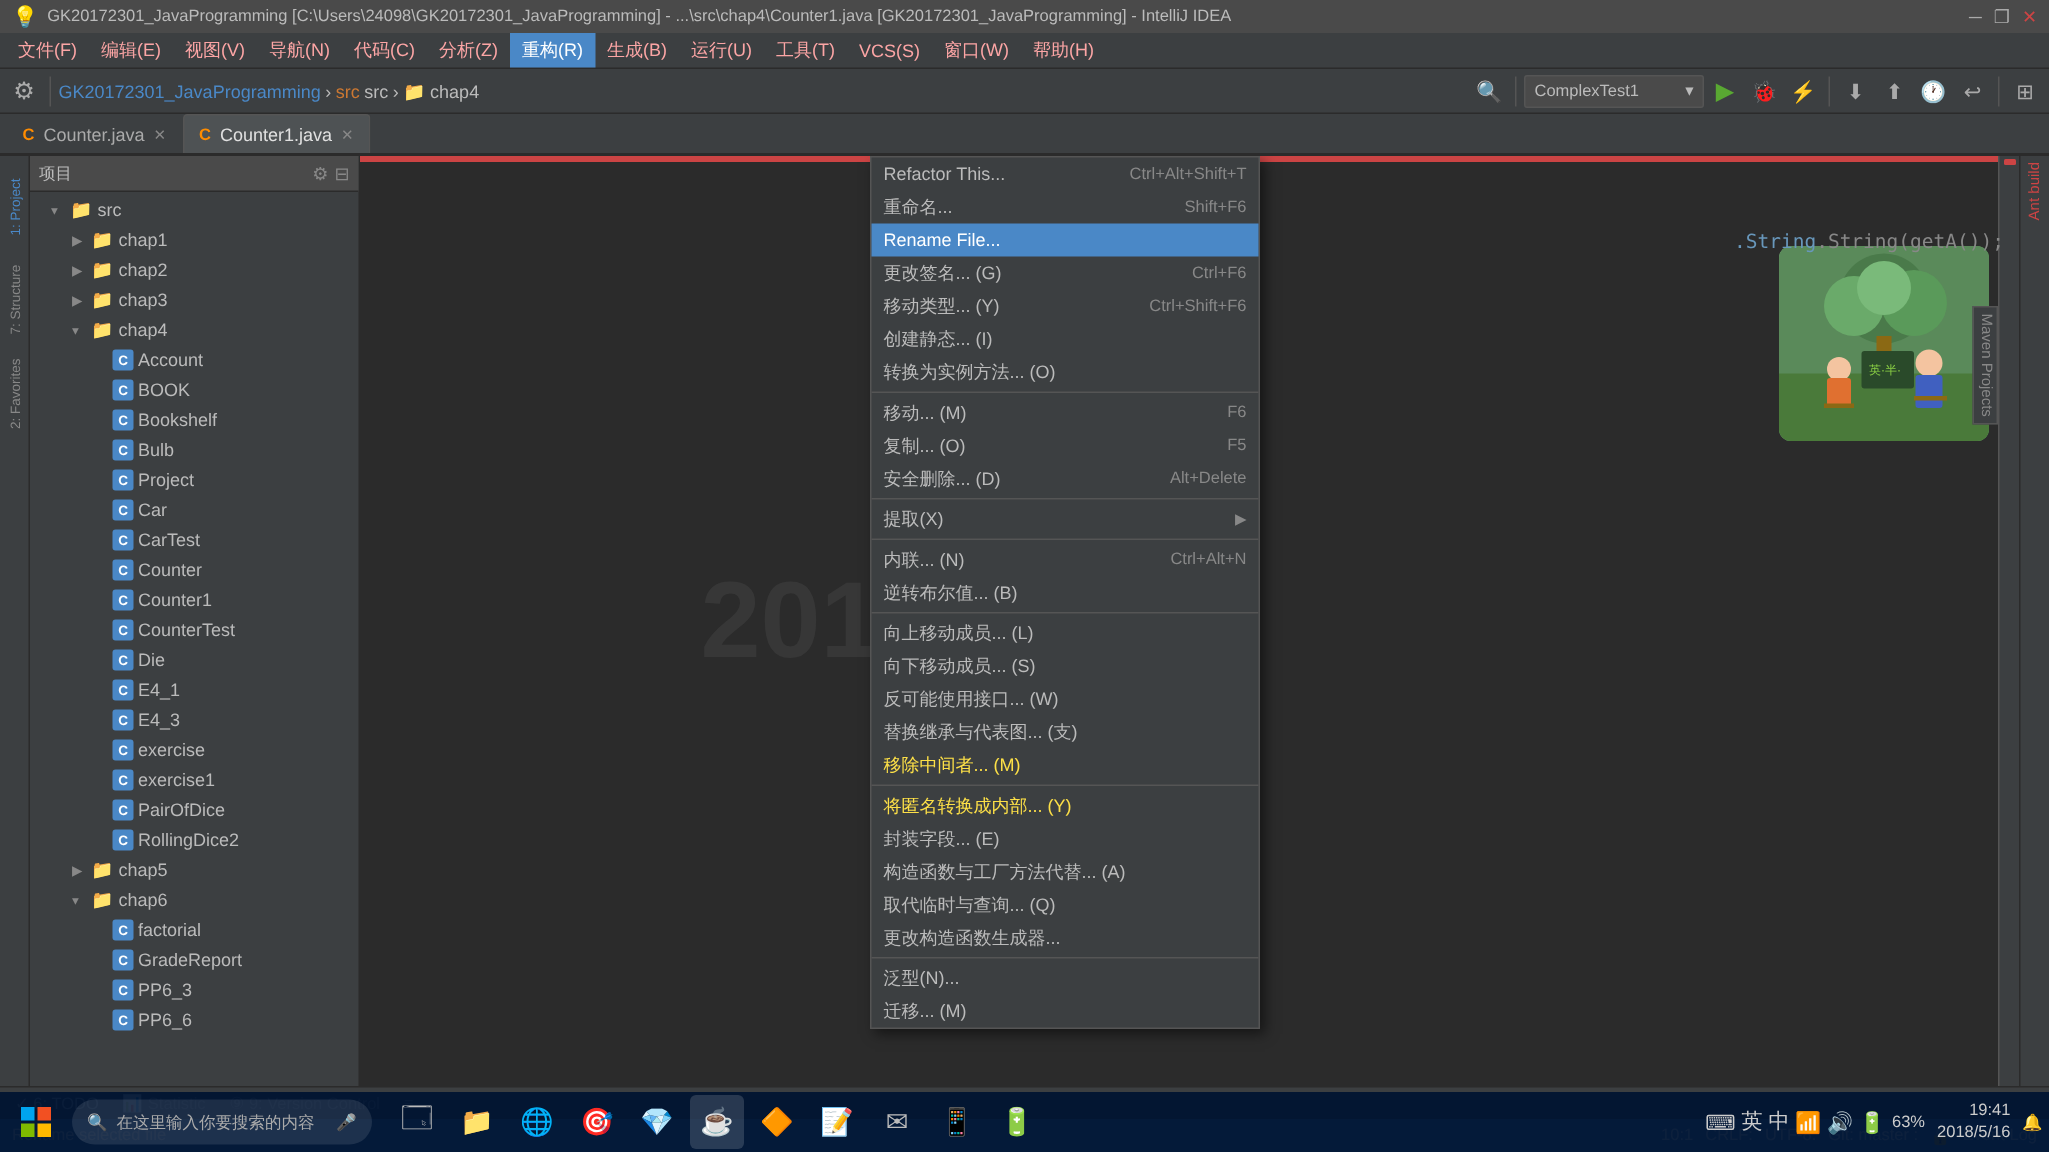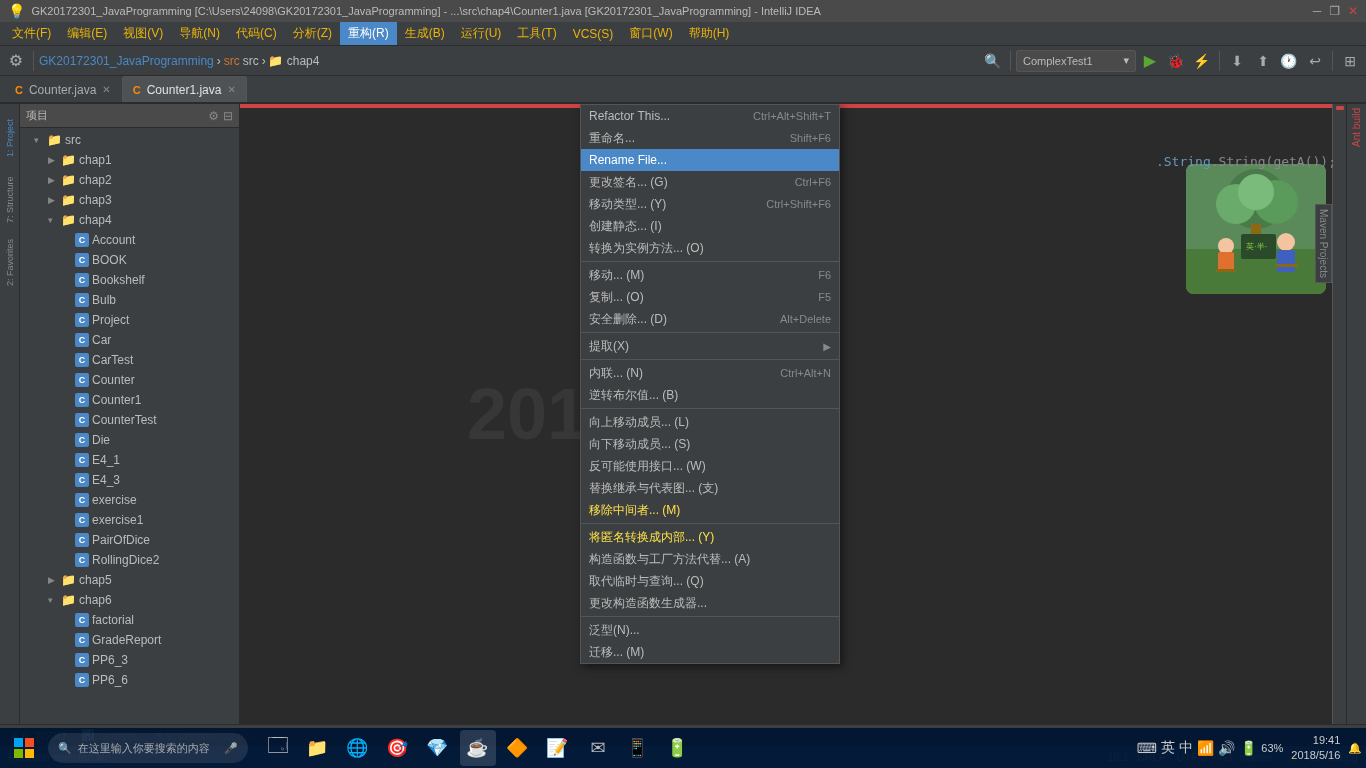--- a/index.html
+++ b/index.html
@@ -34,21 +34,21 @@
       height: 24px;
       display: flex;
       align-items: center;
       padding: 0 4px;
       border-bottom: 1px solid #2b2b2b;
     }
     .menu-item {
       padding: 2px 8px;
       cursor: pointer;
       font-size: 12px;
-      color: #eab308;
+      color: #fca5a5;
       height: 100%;
       display: flex;
       align-items: center;
     }
     .menu-item.active { background: #4a88c7; color: white; }
 
     
     .toolbar {
       background: #3c3f41;
       height: 30px;
@@ -763,20 +763,24 @@
       <div class="ctx-item disabled">
         <span class="ctx-label">移除中间者... (M)</span>
         <span class="ctx-shortcut"></span>
       </div>
       <div class="ctx-separator"></div>
       <div class="ctx-item disabled">
         <span class="ctx-label">将匿名转换成内部... (Y)</span>
         <span class="ctx-shortcut"></span>
       </div>
       <div class="ctx-item">
+        <span class="ctx-label">封装字段... (E)</span>
+        <span class="ctx-shortcut"></span>
+      </div>
+      <div class="ctx-item">
         <span class="ctx-label">构造函数与工厂方法代替... (A)</span>
         <span class="ctx-shortcut"></span>
       </div>
       <div class="ctx-item">
         <span class="ctx-label">取代临时与查询... (Q)</span>
         <span class="ctx-shortcut"></span>
       </div>
       <div class="ctx-item">
         <span class="ctx-label">更改构造函数生成器...</span>
         <span class="ctx-shortcut"></span>

